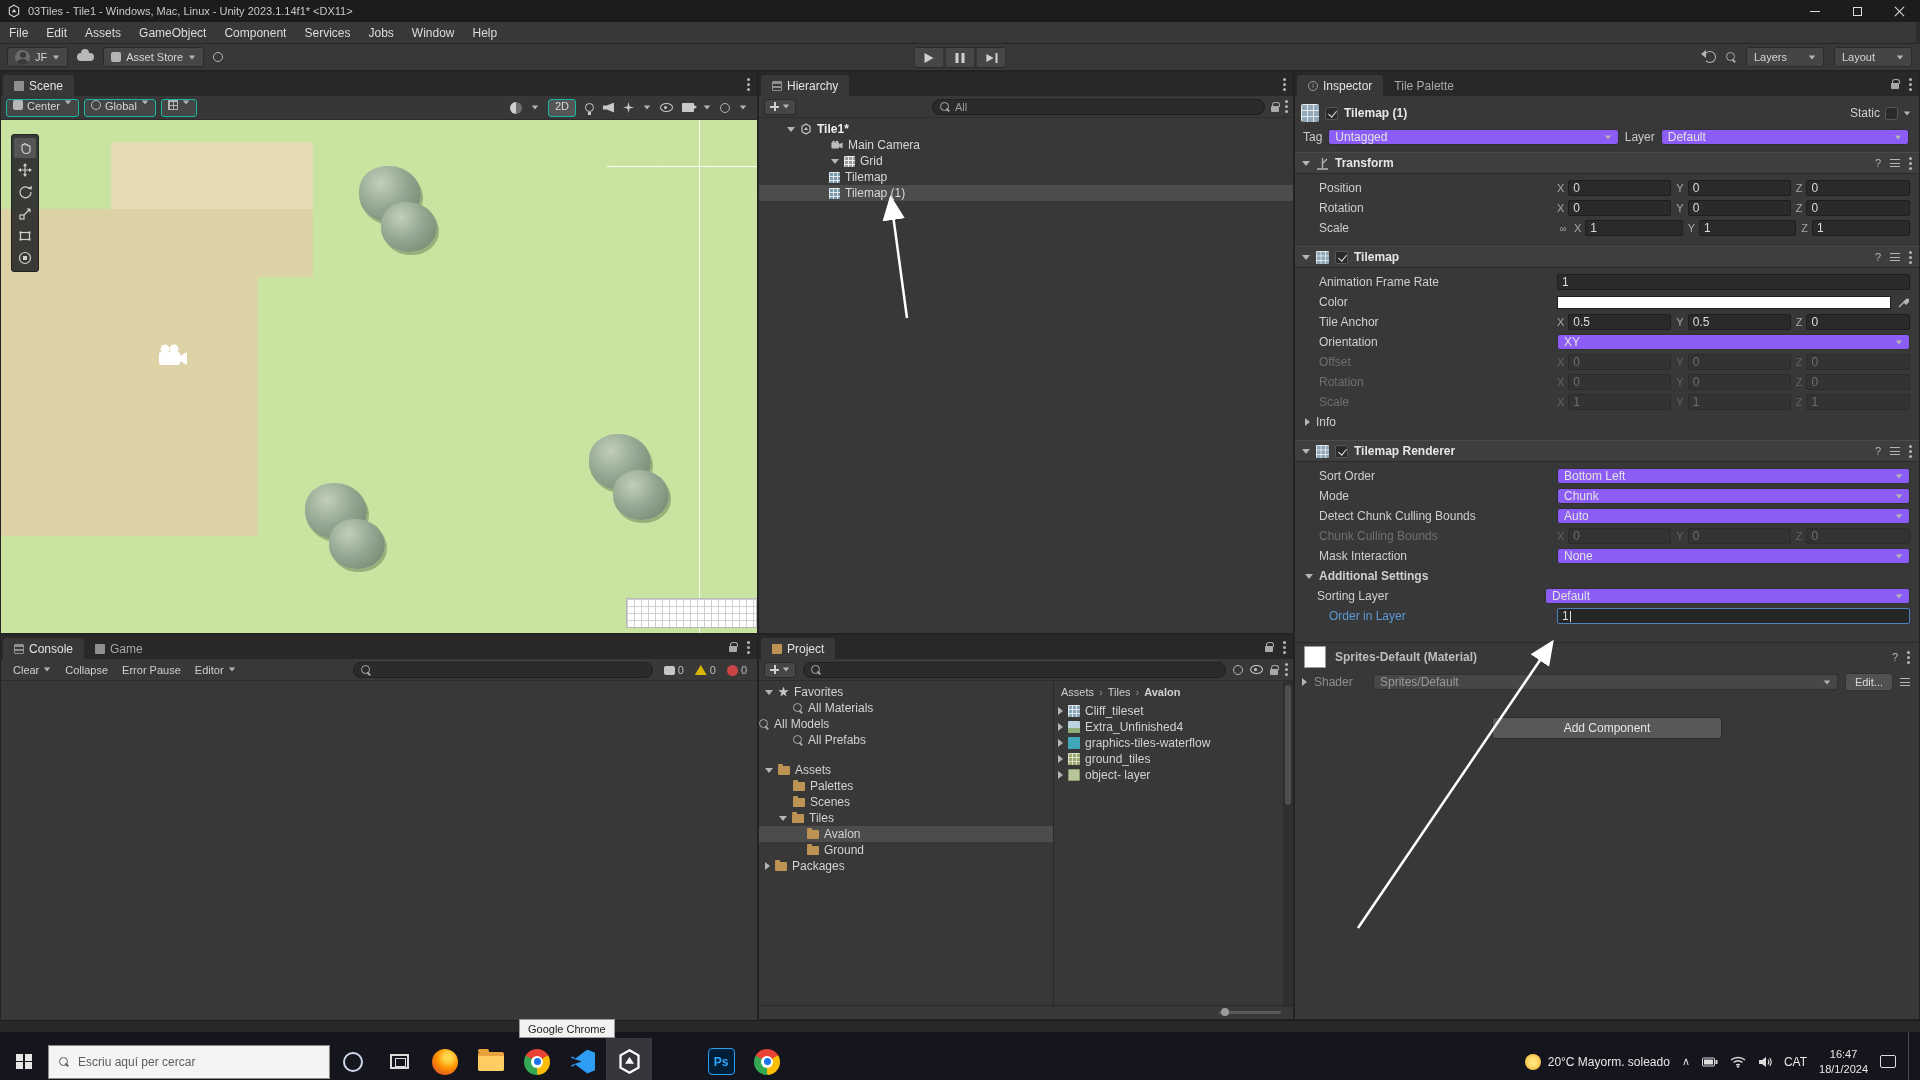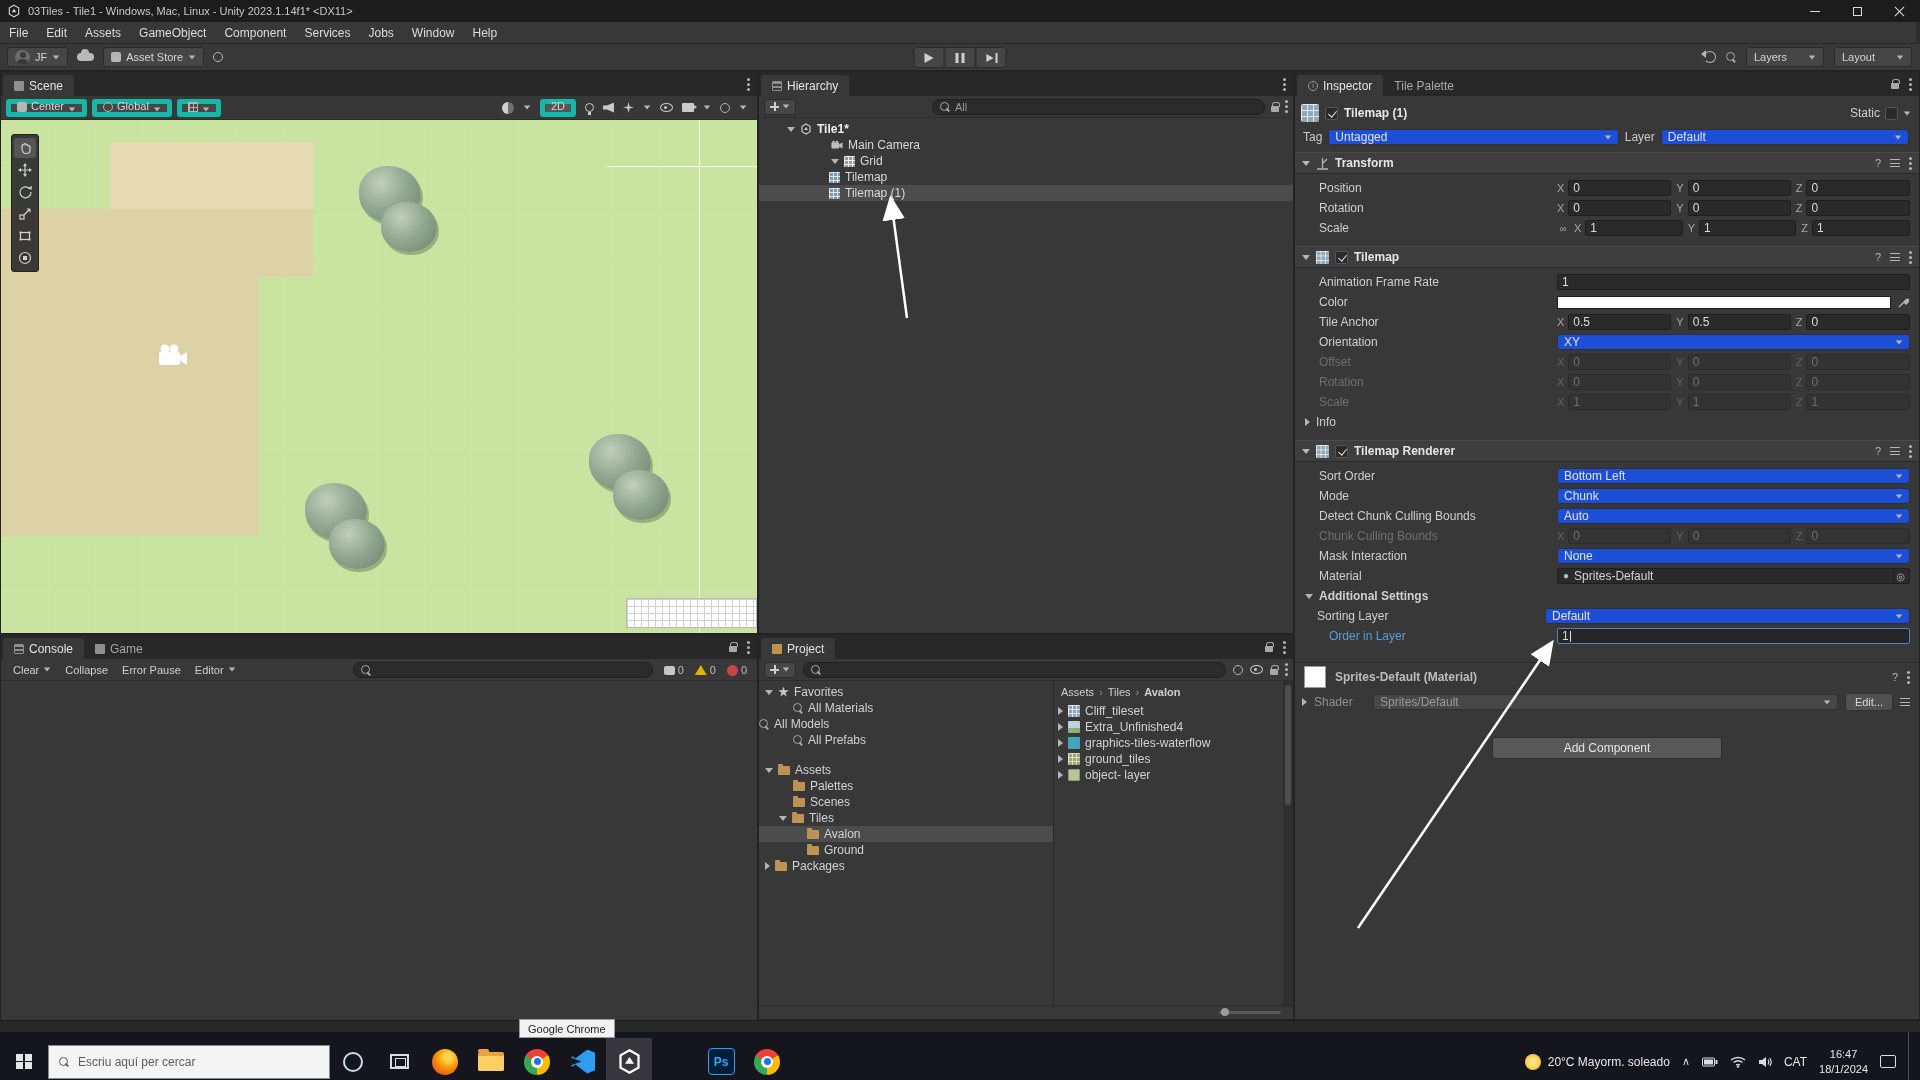--- a/index.html
+++ b/index.html
@@ -58,21 +58,21 @@
   .tab-ic.round{border-radius:50%;background:transparent;border:1px solid #9a9a9a;display:flex;align-items:center;justify-content:center;font-size:7px;color:#9a9a9a}
   .tab-ic.folder-ic{background:#bd9355}
   .strip-icons{position:absolute;right:7px;top:0;height:24px;display:flex;align-items:center;gap:10px}
   .lock{width:8px;height:6px;background:#a8a8a8;border-radius:1px;position:relative;margin-top:4px}
   .lock::before{content:"";position:absolute;left:1px;top:-4px;width:6px;height:4px;border:1.5px solid #a8a8a8;border-bottom:none;border-radius:3px 3px 0 0}
   .dots{width:3px;height:3px;background:#b5b5b5;border-radius:50%;box-shadow:0 5px 0 #b5b5b5,0 -5px 0 #b5b5b5}
 
   
   #scenePanel{left:0;top:71px;width:758px;height:563px}
   .scenebar{height:24px;background:#373737;border-bottom:1px solid #2b2b2b;display:flex;align-items:center;gap:5px;padding:0 5px}
-  .sb-btn{height:18px;background:#464646;border:5px solid #14b8a6;border-radius:3px;display:flex;align-items:flex-end;gap:4px;padding:0 6px;font-size:11px;color:#d6d6d6}
+  .sb-btn{height:18px;background:#464646;border:1px solid #14b8a6;border-radius:3px;display:flex;align-items:flex-start;gap:4px;padding:0 6px;font-size:11px;color:#d6d6d6}
   .sb-btn.toggled{background:#565656}
   .sb-ic{width:10px;height:10px;background:#b5b5b5;border-radius:2px}
   .sb-ic.globe{border-radius:50%;background:transparent;border:1.5px solid #b5b5b5}
   .sb-ic.gridsnap{background:linear-gradient(#b5b5b5 1px,transparent 1px),linear-gradient(90deg,#b5b5b5 1px,transparent 1px);background-size:4px 4px;background-color:transparent;border:1px solid #b5b5b5;border-radius:0}
   .sb-right{margin-left:auto;display:flex;align-items:center;gap:9px;padding-right:5px}
   .i-shade{width:12px;height:12px;border-radius:50%;background:linear-gradient(90deg,#cfcfcf 50%,#6f6f6f 50%)}
   .i-bulb{width:9px;height:9px;border-radius:50%;border:1.5px solid #c9c9c9;position:relative}
   .i-bulb::after{content:"";position:absolute;left:1.5px;bottom:-4px;width:3px;height:3px;background:#c9c9c9}
   .i-speaker{width:11px;height:10px;background:#c9c9c9;clip-path:polygon(0 30%,35% 30%,100% 0,100% 100%,35% 70%,0 70%)}
   .i-star4{width:11px;height:11px;background:#c9c9c9;clip-path:polygon(50% 0,60% 40%,100% 50%,60% 60%,50% 100%,40% 60%,0 50%,40% 40%)}
@@ -147,21 +147,21 @@
   #inspPanel{left:1294px;top:71px;width:626px;height:949px}
   .insp-hdr{padding:4px 8px 4px 6px}
   .insp-row1{height:26px;display:flex;align-items:center;gap:6px}
   .big-ic{width:18px;height:18px;background-color:#90a8b8;background-image:linear-gradient(rgba(255,255,255,.75) 1px,transparent 1px),linear-gradient(90deg,rgba(255,255,255,.75) 1px,transparent 1px);background-size:6px 6px;border-radius:2px}
   .chk{width:13px;height:13px;background:#2a2a2a;border:1px solid #555;border-radius:2px;position:relative;flex:none}
   .chk.on::after{content:"";position:absolute;left:3.5px;top:1px;width:4px;height:7px;border:solid #e6e6e6;border-width:0 1.5px 1.5px 0;transform:rotate(40deg)}
   .obj-name{font-weight:bold;font-size:12px;color:#e8e8e8}
   .static-grp{margin-left:auto;display:flex;align-items:center;gap:5px;color:#cfcfcf}
   .tagrow{height:22px;display:flex;align-items:center;gap:6px;padding:0 2px}
   .minilbl{font-size:12px;color:#c9c9c9}
-  .ddl{height:16px;background:#1d4ed8;border:1px solid #303030;border-radius:3px;display:flex;align-items:center;gap:5px;padding:0 6px;font-size:12px;color:#e2e2e2}
+  .ddl{height:16px;background:#8b5cf6;border:1px solid #303030;border-radius:3px;display:flex;align-items:center;gap:5px;padding:0 6px;font-size:12px;color:#e2e2e2}
   .ddl .tri-d{margin-left:auto;transform:scale(.8)}
   .ddl.flex1{flex:1}
   .comp-hdr{height:22px;display:flex;align-items:center;gap:6px;padding:0 7px;background:#3e3e3e;border-top:1px solid #4a4a4a;border-bottom:1px solid #2a2a2a}
   .comp-title{font-weight:bold;font-size:12px;color:#e6e6e6}
   .hdr-right{margin-left:auto;display:flex;align-items:center;gap:9px;color:#b5b5b5;font-size:11px}
   .i-bars{width:10px;height:8px;border-top:1.5px solid #b5b5b5;border-bottom:1.5px solid #b5b5b5;position:relative}
   .i-bars::after{content:"";position:absolute;left:0;top:2.5px;width:10px;height:1.5px;background:#b5b5b5}
   .comp-ic{width:13px;height:13px;background-color:#90a8b8;background-image:linear-gradient(rgba(255,255,255,.7) 1px,transparent 1px),linear-gradient(90deg,rgba(255,255,255,.7) 1px,transparent 1px);background-size:4.5px 4.5px;border-radius:1px}
   .comp-body{padding:4px 0 8px 0}
   .irow{display:flex;align-items:center;height:20px;padding:0 9px 0 24px}
@@ -978,30 +978,20 @@
       </div>
       <div class="irow">
         <span class="ilabel">Mask Interaction</span>
         <div class="ival">
             <div class="ddl flex1">
               <span>None</span>
               <span class="tri-d"></span>
             </div>
           </div>
       </div>
-      <div class="irow">
-        <span class="ilabel">Material</span>
-        <div class="ival">
-          <div class="objfld">
-            <span class="mat-dot">●</span>
-            <span>Sprites-Default</span>
-            <span class="picker-cell">◎</span>
-          </div>
-        </div>
-      </div>
       <div class="foldrow bold">
         <span class="tri-d"></span>
         <span>Additional Settings</span>
       </div>
       <div class="irow" style="padding-left:22px">
         <span class="ilabel" style="width:228px">Sorting Layer</span>
         <div class="ival">
             <div class="ddl flex1">
               <span>Default</span>
               <span class="tri-d"></span>

